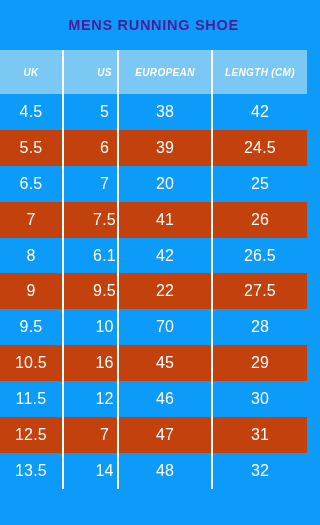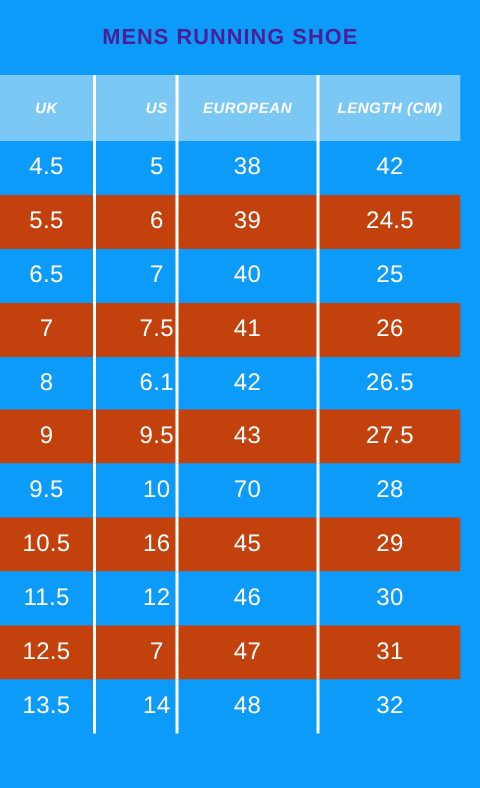--- a/index.html
+++ b/index.html
@@ -118,39 +118,39 @@
         </div>
         <div class="row data-row light">
           <div class="cell c0">5.5</div>
           <div class="cell c1">6</div>
           <div class="cell c2">39</div>
           <div class="cell c3">24.5</div>
         </div>
         <div class="row data-row dark">
           <div class="cell c0">6.5</div>
           <div class="cell c1">7</div>
-          <div class="cell c2">40</div>
+          <div class="cell c2">20</div>
           <div class="cell c3">25</div>
         </div>
         <div class="row data-row light">
           <div class="cell c0">7</div>
           <div class="cell c1">7.5</div>
           <div class="cell c2">41</div>
           <div class="cell c3">26</div>
         </div>
         <div class="row data-row dark">
           <div class="cell c0">8</div>
           <div class="cell c1">6.1</div>
           <div class="cell c2">42</div>
           <div class="cell c3">26.5</div>
         </div>
         <div class="row data-row light">
           <div class="cell c0">9</div>
           <div class="cell c1">9.5</div>
-          <div class="cell c2">43</div>
+          <div class="cell c2">22</div>
           <div class="cell c3">27.5</div>
         </div>
         <div class="row data-row dark">
           <div class="cell c0">9.5</div>
           <div class="cell c1">10</div>
           <div class="cell c2">70</div>
           <div class="cell c3">28</div>
         </div>
         <div class="row data-row light">
           <div class="cell c0">10.5</div>

